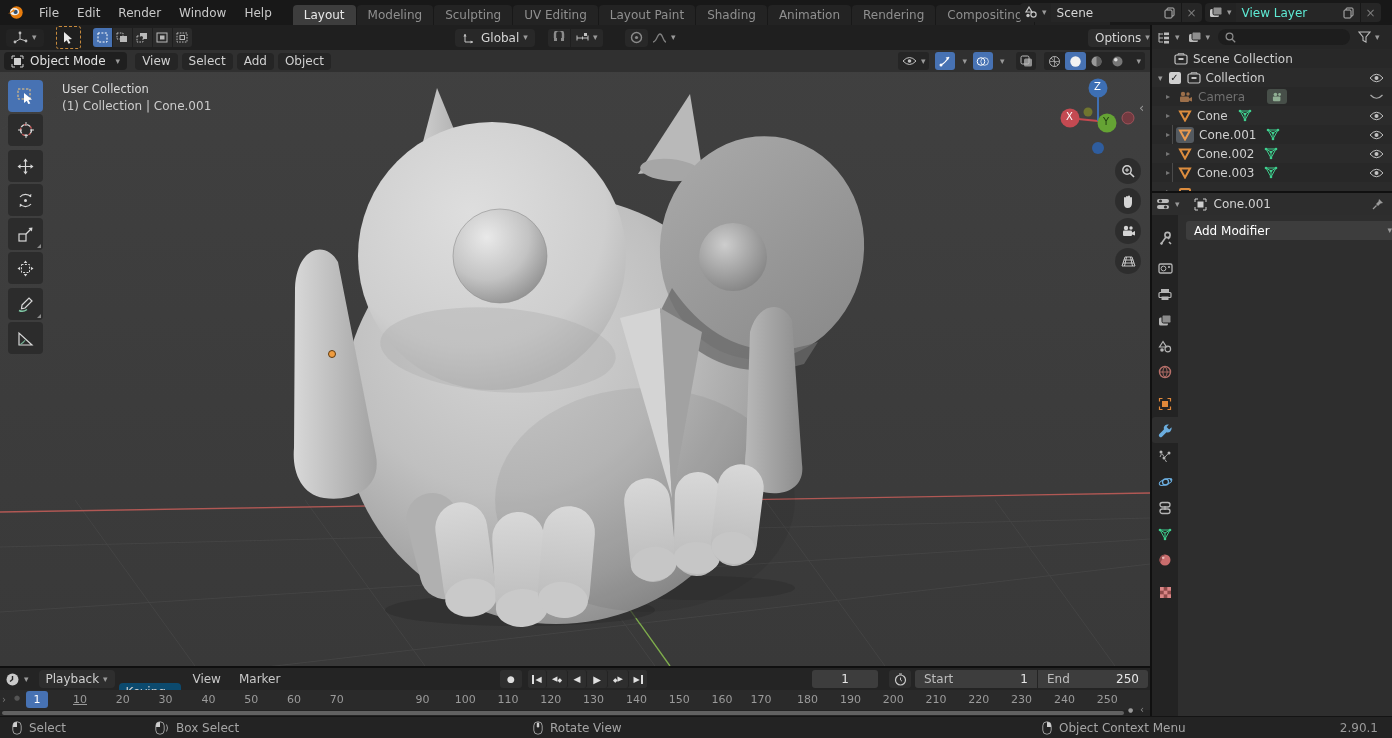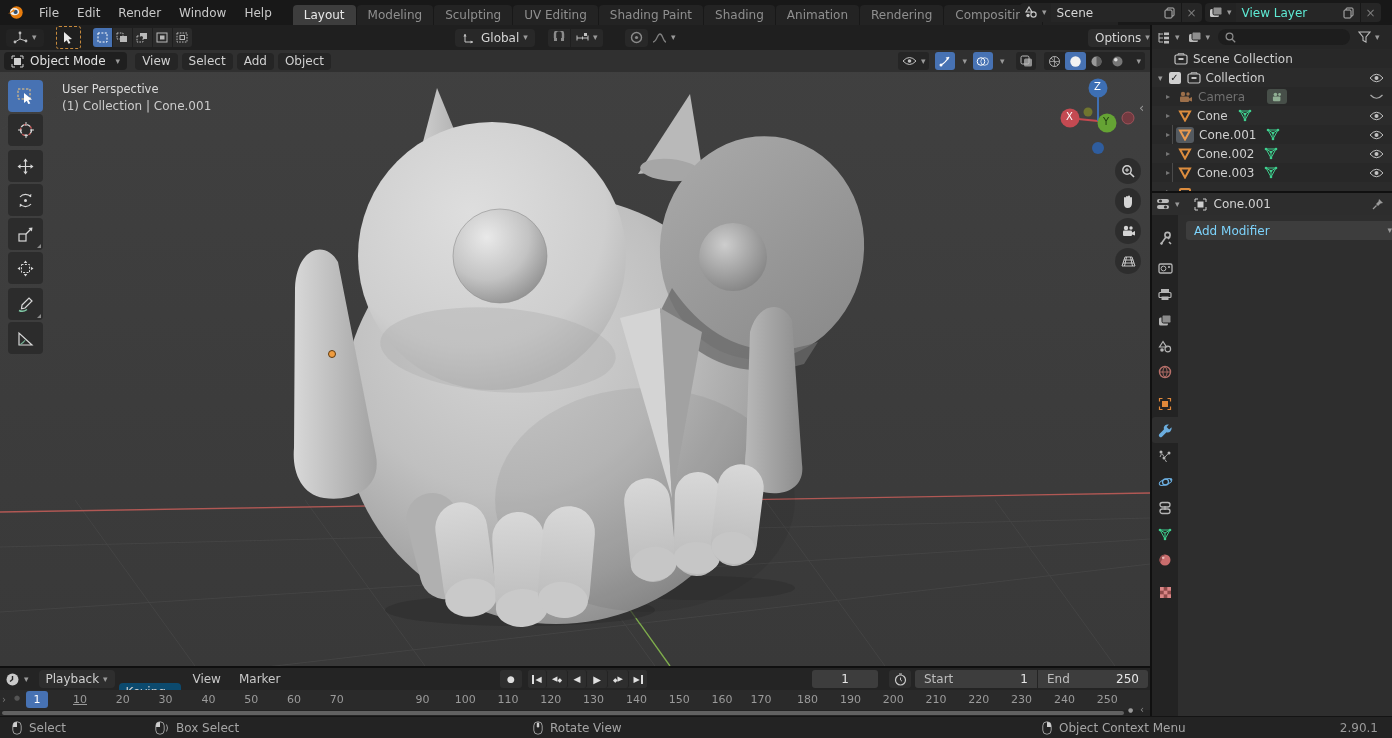--- a/index.html
+++ b/index.html
@@ -48,21 +48,21 @@
     <div class="menu-item">File</div>
     <div class="menu-item">Edit</div>
     <div class="menu-item">Render</div>
     <div class="menu-item">Window</div>
     <div class="menu-item">Help</div>
     <div class="f" style="margin-left:12px;align-self:flex-end;">
       <div class="tab active">Layout</div>
       <div class="tab">Modeling</div>
       <div class="tab">Sculpting</div>
       <div class="tab">UV Editing</div>
-      <div class="tab">Shading Paint</div>
+      <div class="tab">Layout Paint</div>
       <div class="tab">Shading</div>
       <div class="tab">Animation</div>
       <div class="tab">Rendering</div>
       <div class="tab">Compositing</div>
       <div class="tab">Scripting</div>
       <div class="tab" style="background:none;color:#9a9a9a;padding:0 7px;">+</div>
     </div>
 
     <div class="f" style="position:absolute;left:1020px;top:3px;">
       <div class="f" style="background:#232323;border-radius:4px 0 0 4px;height:19px;padding:0 4px;">
@@ -412,21 +412,21 @@
                 <circle cx="4.8" cy="4.8" r="1.8" fill="#ddd"></circle>
               </svg>
           </div>
           <div style="padding:0 4px;" class="f">
               <span class="dd">▾</span>
             </div>
         </div>
       </div>
     </div>
 
-    <div class="p" style="left:62px;top:32px;color:#dadada;font-size:11.5px;">User Perspective</div>
+    <div class="p" style="left:62px;top:32px;color:#dadada;font-size:11.5px;">User Collection</div>
     <div class="p" style="left:62px;top:49px;color:#cccccc;font-size:12px;">(1) Collection | Cone.001</div>
 
     <div class="p" style="left:8px;top:30px;">
       <div class="tool-btn active" style="margin-bottom:2px;">
         <svg width="17" height="16" viewBox="0 0 17 16">
             <rect x="1" y="1" width="12" height="10" fill="none" stroke="#f5c87c" stroke-dasharray="2.4 1.6"></rect>
             <path d="M7 5 L15 11.5 L11.5 12 L13.3 15.4 L11.3 16 L9.8 12.8 L7 15 Z" fill="#fff"></path>
           </svg>
       </div>
       <div class="tool-btn" style="margin-bottom:4px;">
@@ -824,21 +824,21 @@
             <rect x="1" y="1" width="3.7" height="3.7" fill="#d98585"></rect>
             <rect x="8.3" y="1" width="3.7" height="3.7" fill="#d98585"></rect>
             <rect x="4.7" y="4.7" width="3.7" height="3.7" fill="#d98585"></rect>
             <rect x="1" y="8.3" width="3.7" height="3.7" fill="#d98585"></rect>
             <rect x="8.3" y="8.3" width="3.7" height="3.7" fill="#d98585"></rect>
           </svg>
         </div>
     </div>
 
     <div class="f" style="position:absolute;left:34px;top:28px;width:198px;height:19px;background:#3d3d3d;border-radius:3px;padding:0 8px;">
-      <span style="flex:1;color:#7dd3fc;">Add Modifier</span>
+      <span style="flex:1;color:#ffffff;">Add Modifier</span>
       <span class="dd">▾</span>
     </div>
   </div>
 
   <div class="p" style="left:0;top:668px;width:1150px;height:48px;background:#242424;">
     <div class="f" style="height:22px;">
       <div class="f" style="margin-left:5px;">
         <svg width="15" height="15" viewBox="0 0 15 15">
             <circle cx="7.5" cy="7.5" r="6" fill="#c9c9c9"></circle>
             <path d="M7.5 4 V7.5 L5 9.5" stroke="#242424" stroke-width="1.4" fill="none"></path>

